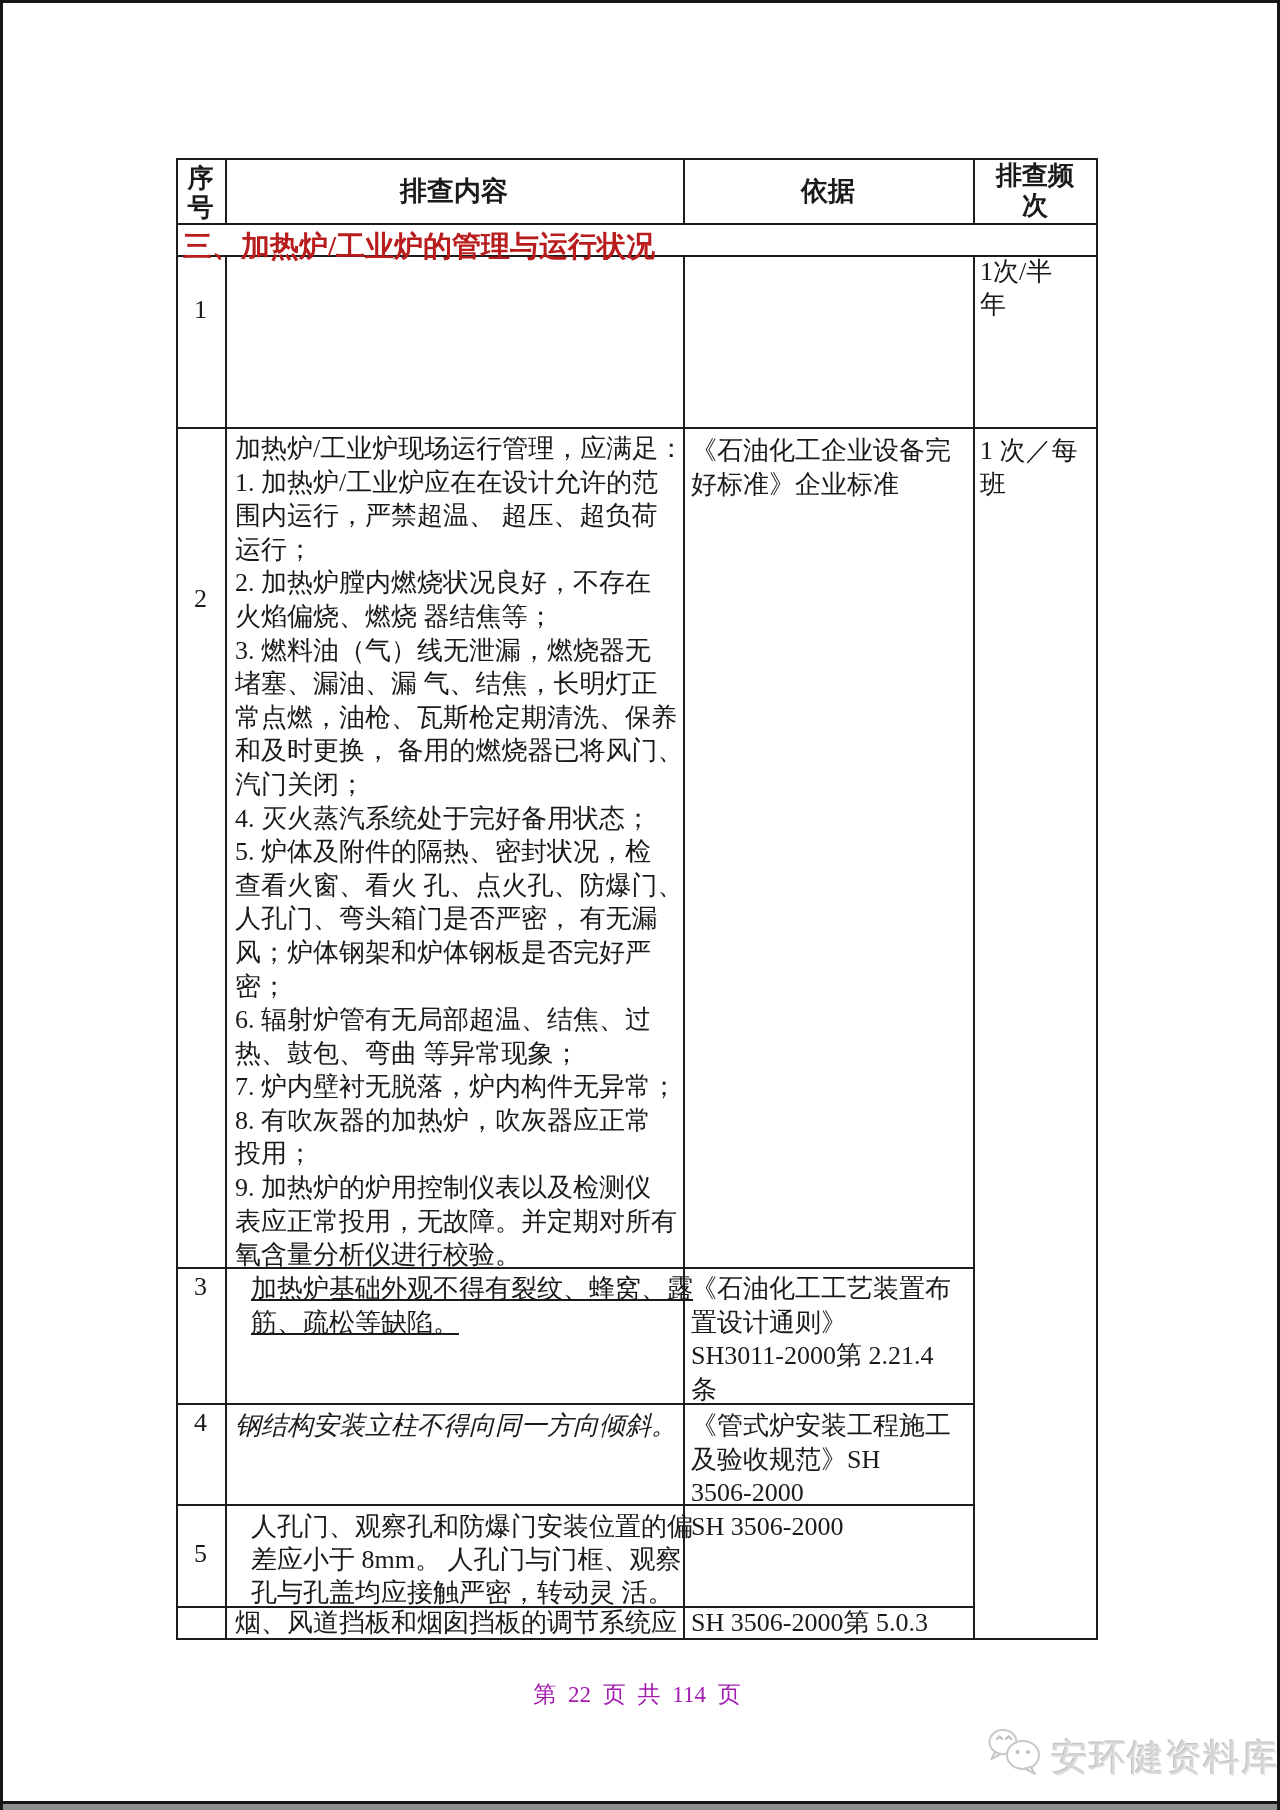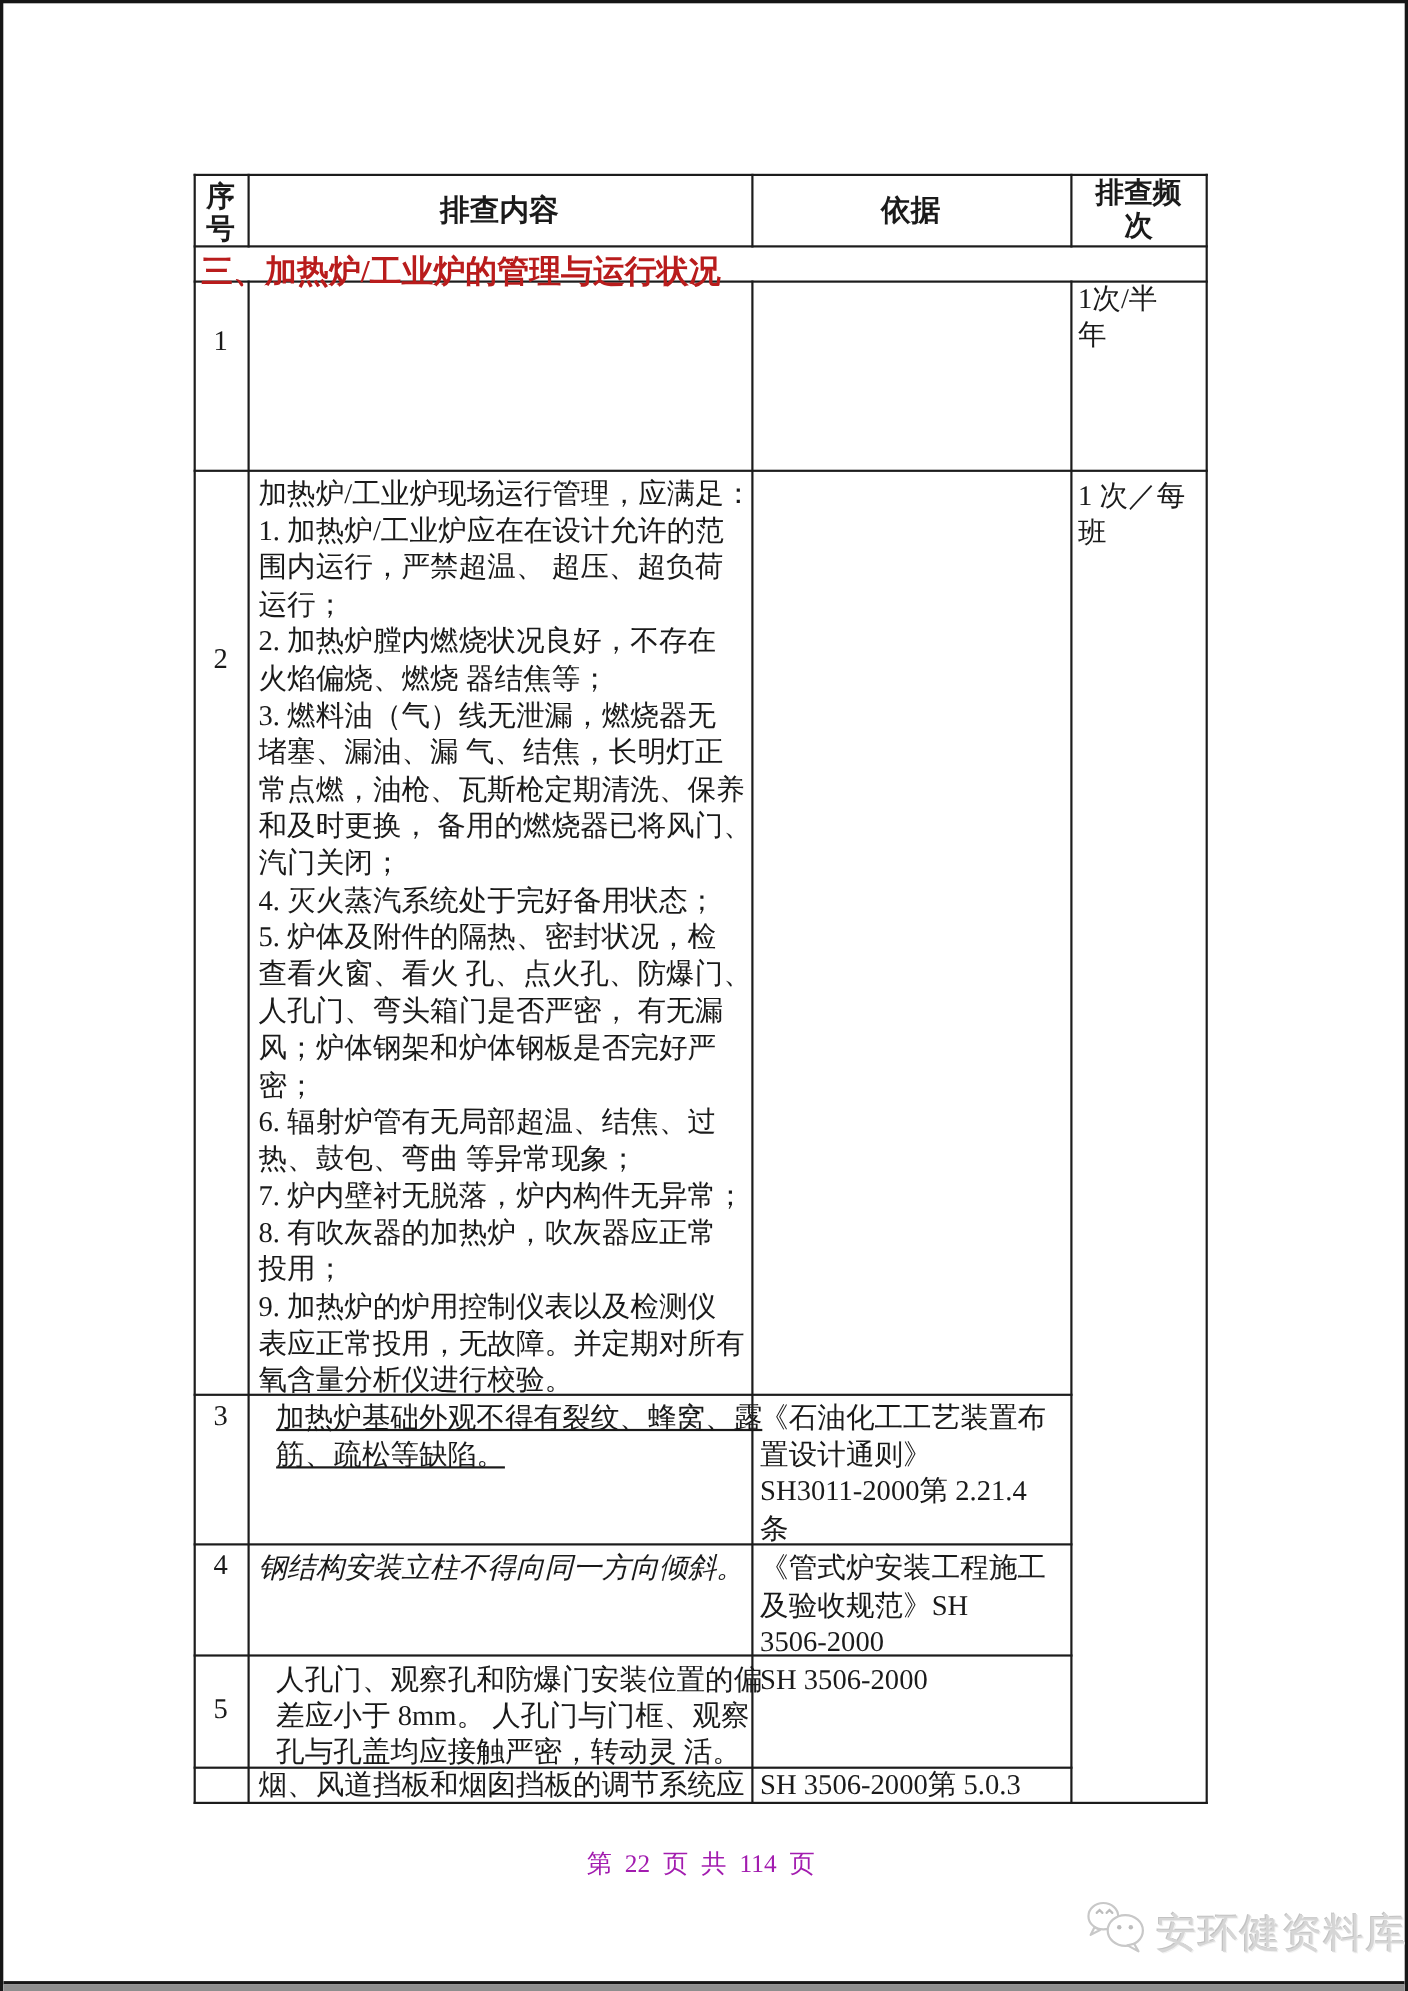--- a/index.html
+++ b/index.html
@@ -87,20 +87,22 @@
 风；炉体钢架和炉体钢板是否完好严
 密；
 6. 辐射炉管有无局部超温、结焦、过
 热、鼓包、弯曲 等异常现象；
 7. 炉内壁衬无脱落，炉内构件无异常；
 8. 有吹灰器的加热炉，吹灰器应正常
 投用；
 9. 加热炉的炉用控制仪表以及检测仪
 表应正常投用，无故障。并定期对所有
 氧含量分析仪进行校验。</div>
+  <div class="cell" style="left:688px;top:431px;">《石油化工企业设备完
+好标准》企业标准</div>
   <div class="cell" style="left:977px;top:431px;">1 次／每
 班</div>
 
   <div class="cell" style="left:248px;top:1269px;text-decoration:underline;">加热炉基础外观不得有裂纹、蜂窝、露
 筋、疏松等缺陷。</div>
   <div class="cell" style="left:688px;top:1269px;">《石油化工工艺装置布
 置设计通则》
 SH3011-2000第 2.21.4
 条</div>
 

